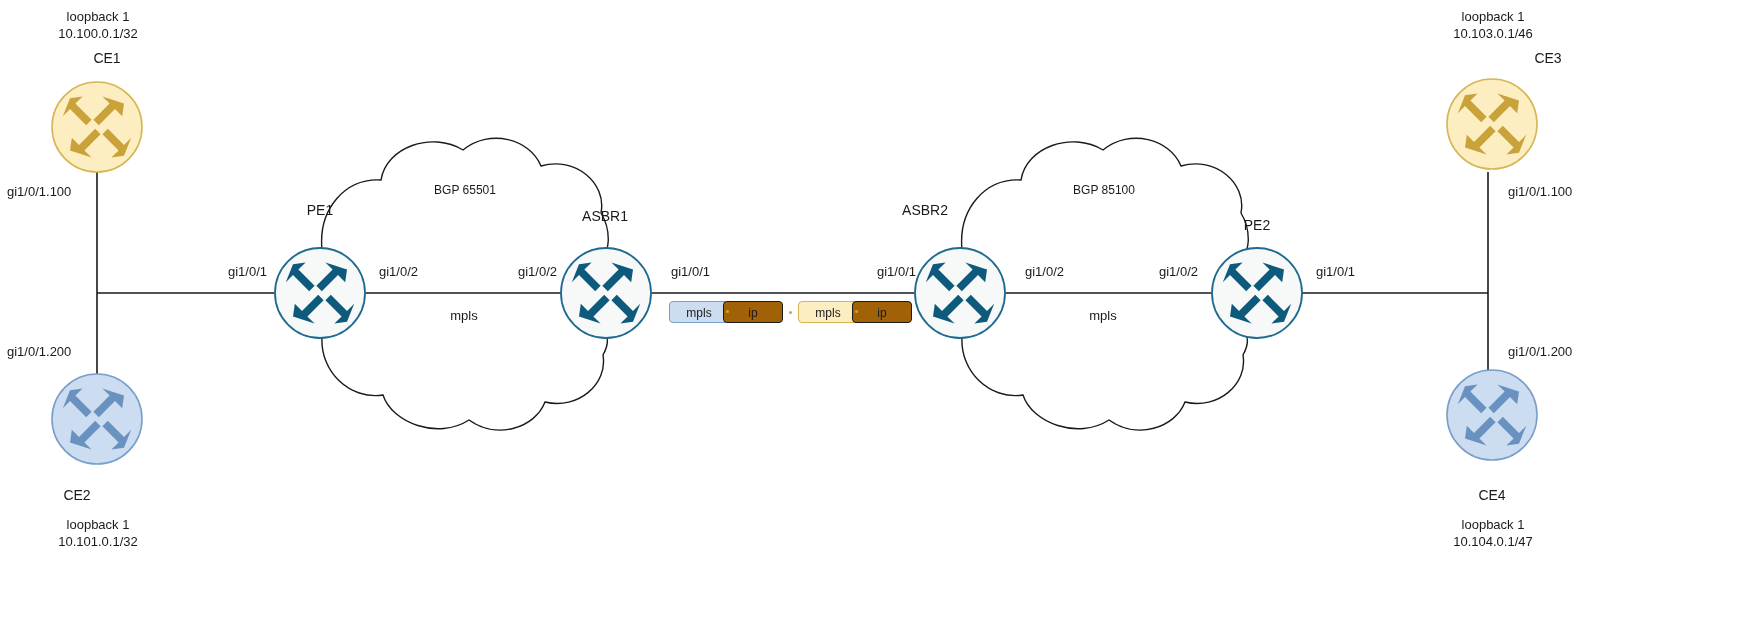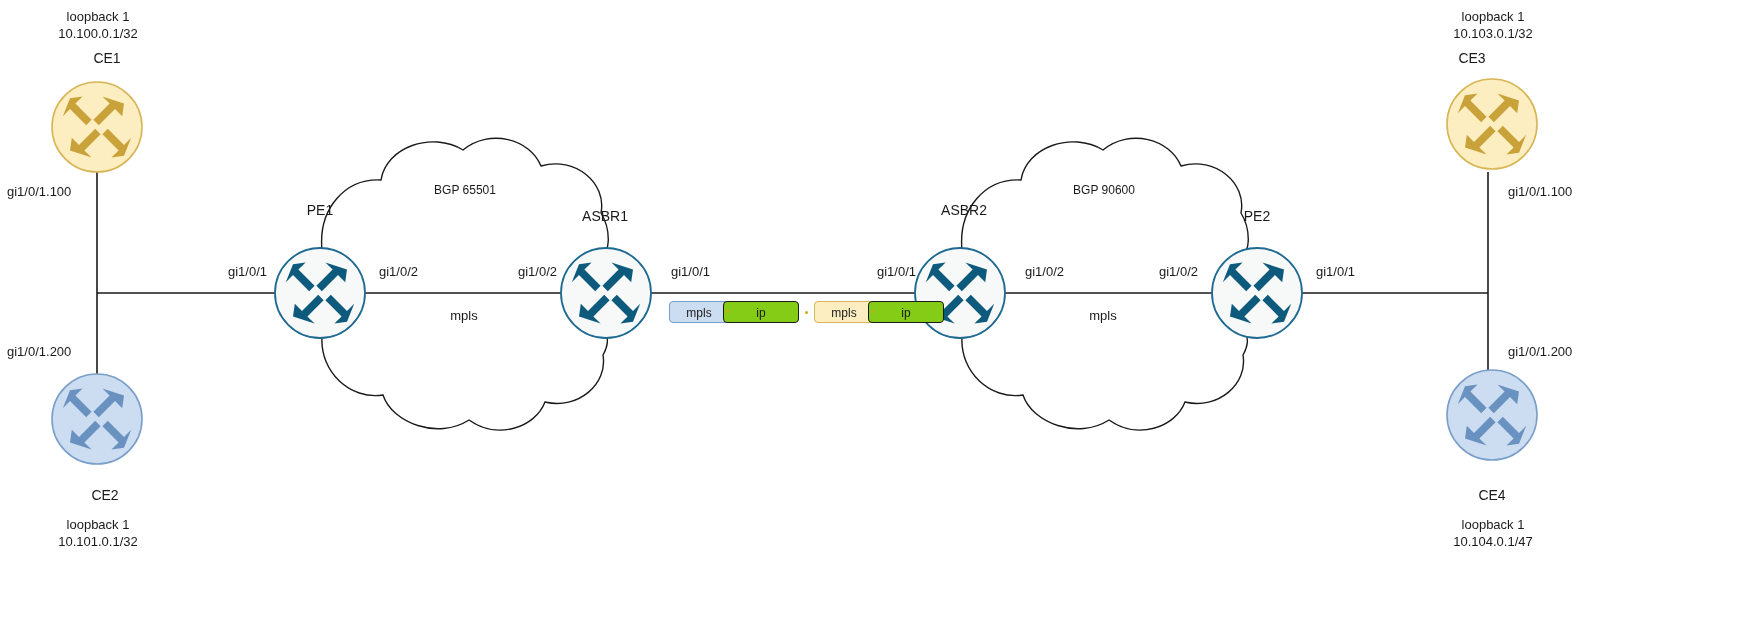--- a/index.html
+++ b/index.html
@@ -56,22 +56,22 @@
     line-height: 22px;
     text-align: center;
     box-sizing: border-box;
     border-radius: 4px;
   }
   .pkt-outer {
     width: 60px;
     border: 1px solid transparent;
   }
   .pkt-inner {
-    width: 76px;
-    background: #84cc16;
+    width: 60px;
+    background: #a16207;
     border: 1px solid #1a1a1a;
     margin-left: -6px;
     position: relative;
     z-index: 2;
   }
   .pkt-blue .pkt-outer { background: #ccddf2; border-color: #7a9fc9; }
   .pkt-yellow .pkt-outer { background: #fdeec2; border-color: #d6b656; }
   .pkt-dot {
     position: absolute;
     width: 3px;
@@ -215,60 +215,60 @@
   </svg>
 
   <div class="lbl center two-line" style="left:98px; top:8px;">
     <div>loopback 1</div>
     <div>10.100.0.1/32</div>
   </div>
   <div class="lbl center node-name" style="left:107px; top:50px;">CE1</div>
   <div class="lbl" style="left:7px; top:184px;">gi1/0/1.100</div>
 
   <div class="lbl" style="left:7px; top:344px;">gi1/0/1.200</div>
-  <div class="lbl center node-name" style="left:105px; top:487px;">CE2</div>
+  <div class="lbl center node-name" style="left:77px; top:487px;">CE2</div>
   <div class="lbl center two-line" style="left:98px; top:516px;">
     <div>loopback 1</div>
     <div>10.101.0.1/32</div>
   </div>
 
   <div class="lbl center two-line" style="left:1493px; top:8px;">
     <div>loopback 1</div>
-    <div>10.103.0.1/32</div>
-  </div>
-  <div class="lbl center node-name" style="left:1472px; top:50px;">CE3</div>
+    <div>10.103.0.1/46</div>
+  </div>
+  <div class="lbl center node-name" style="left:1548px; top:50px;">CE3</div>
   <div class="lbl" style="left:1508px; top:184px;">gi1/0/1.100</div>
 
   <div class="lbl" style="left:1508px; top:344px;">gi1/0/1.200</div>
   <div class="lbl center node-name" style="left:1492px; top:487px;">CE4</div>
   <div class="lbl center two-line" style="left:1493px; top:516px;">
     <div>loopback 1</div>
     <div>10.104.0.1/47</div>
   </div>
 
   <div class="lbl center node-name" style="left:320px; top:202px;">PE1</div>
   <div class="lbl" style="left:228px; top:264px;">gi1/0/1</div>
   <div class="lbl" style="left:379px; top:264px;">gi1/0/2</div>
 
   <div class="lbl center node-name" style="left:605px; top:208px;">ASBR1</div>
   <div class="lbl" style="left:518px; top:264px;">gi1/0/2</div>
   <div class="lbl" style="left:671px; top:264px;">gi1/0/1</div>
 
-  <div class="lbl center node-name" style="left:964px; top:202px;">ASBR2</div>
+  <div class="lbl center node-name" style="left:925px; top:202px;">ASBR2</div>
   <div class="lbl" style="left:877px; top:264px;">gi1/0/1</div>
   <div class="lbl" style="left:1025px; top:264px;">gi1/0/2</div>
 
-  <div class="lbl center node-name" style="left:1257px; top:208px;text-align:right;">PE2</div>
+  <div class="lbl center node-name" style="left:1257px; top:217px;text-align:right;">PE2</div>
   <div class="lbl" style="left:1159px; top:264px;">gi1/0/2</div>
   <div class="lbl" style="left:1316px; top:264px;">gi1/0/1</div>
 
   <div class="lbl center cloud-name" style="left:465px; top:182px;">BGP 65501</div>
   <div class="lbl center" style="left:464px; top:308px;">mpls</div>
 
-  <div class="lbl center cloud-name" style="left:1104px; top:182px;">BGP 90600</div>
+  <div class="lbl center cloud-name" style="left:1104px; top:182px;">BGP 85100</div>
   <div class="lbl center" style="left:1103px; top:308px;">mpls</div>
 
   <div class="pkt-group" style="left:669px; top:301px;">
 
     <div class="pkt pkt-blue">
       <div class="pkt-seg pkt-outer">mpls</div>
       <div class="pkt-seg pkt-inner">ip</div>
       <span class="pkt-dot" style="left:57px; top:9px;"></span>
     </div>
 

